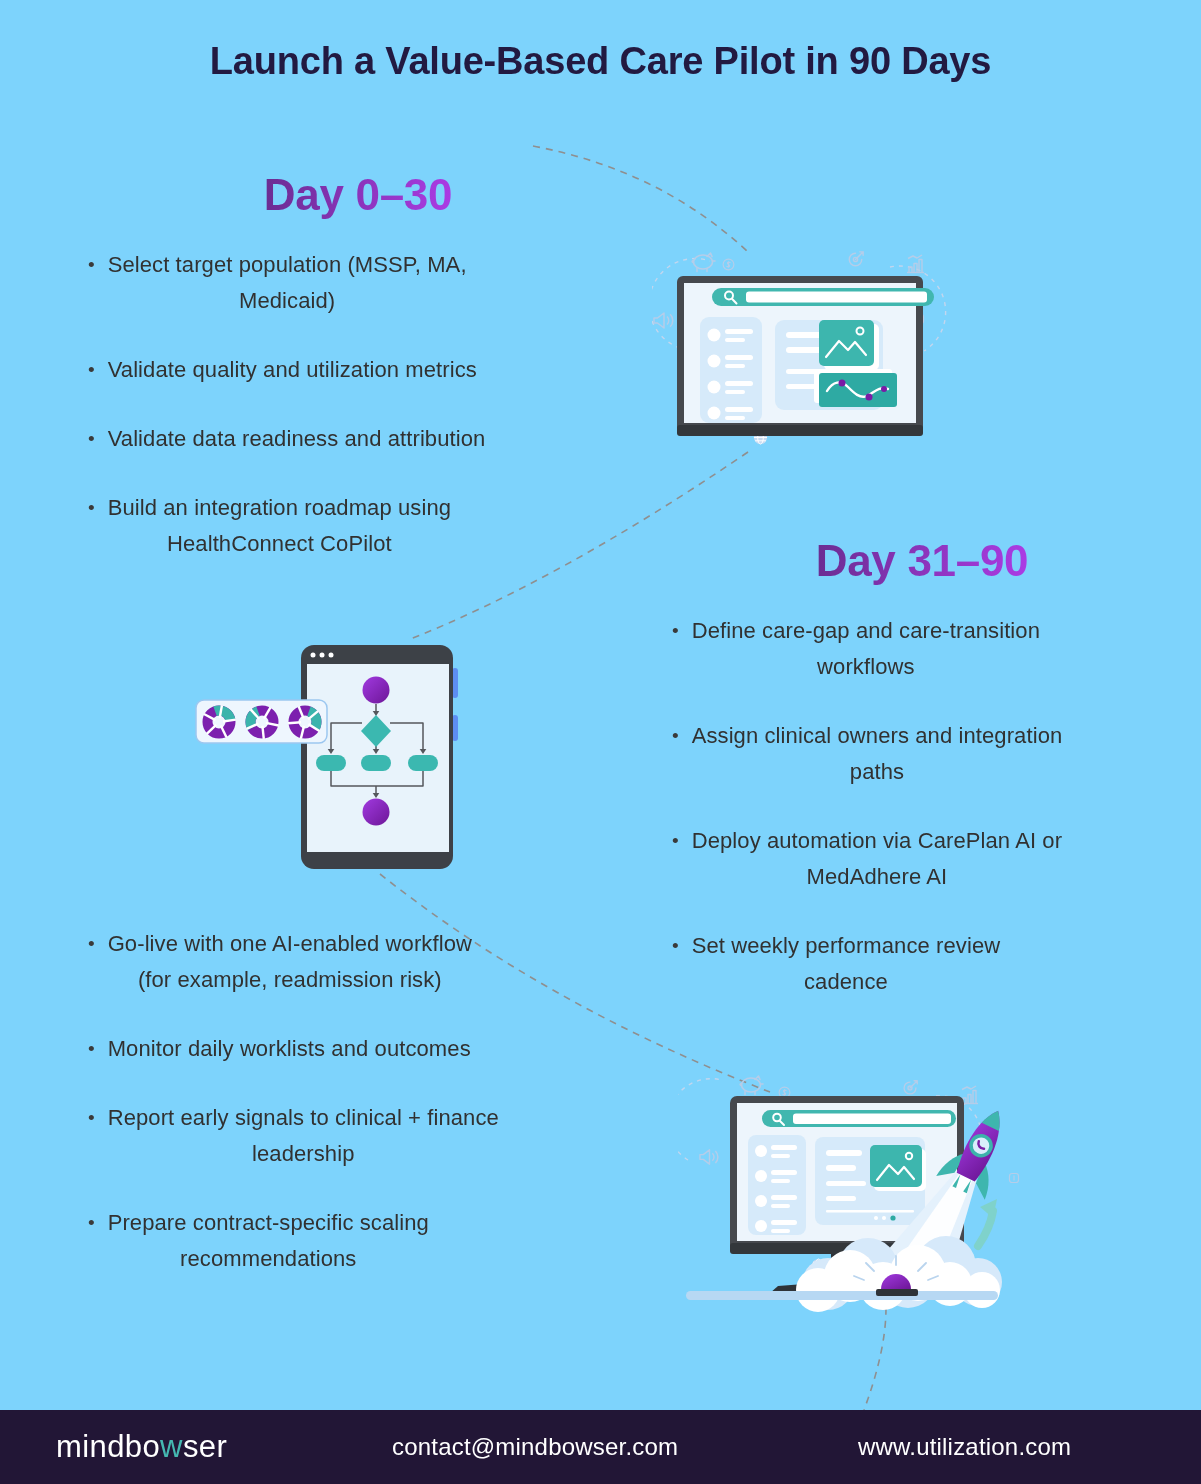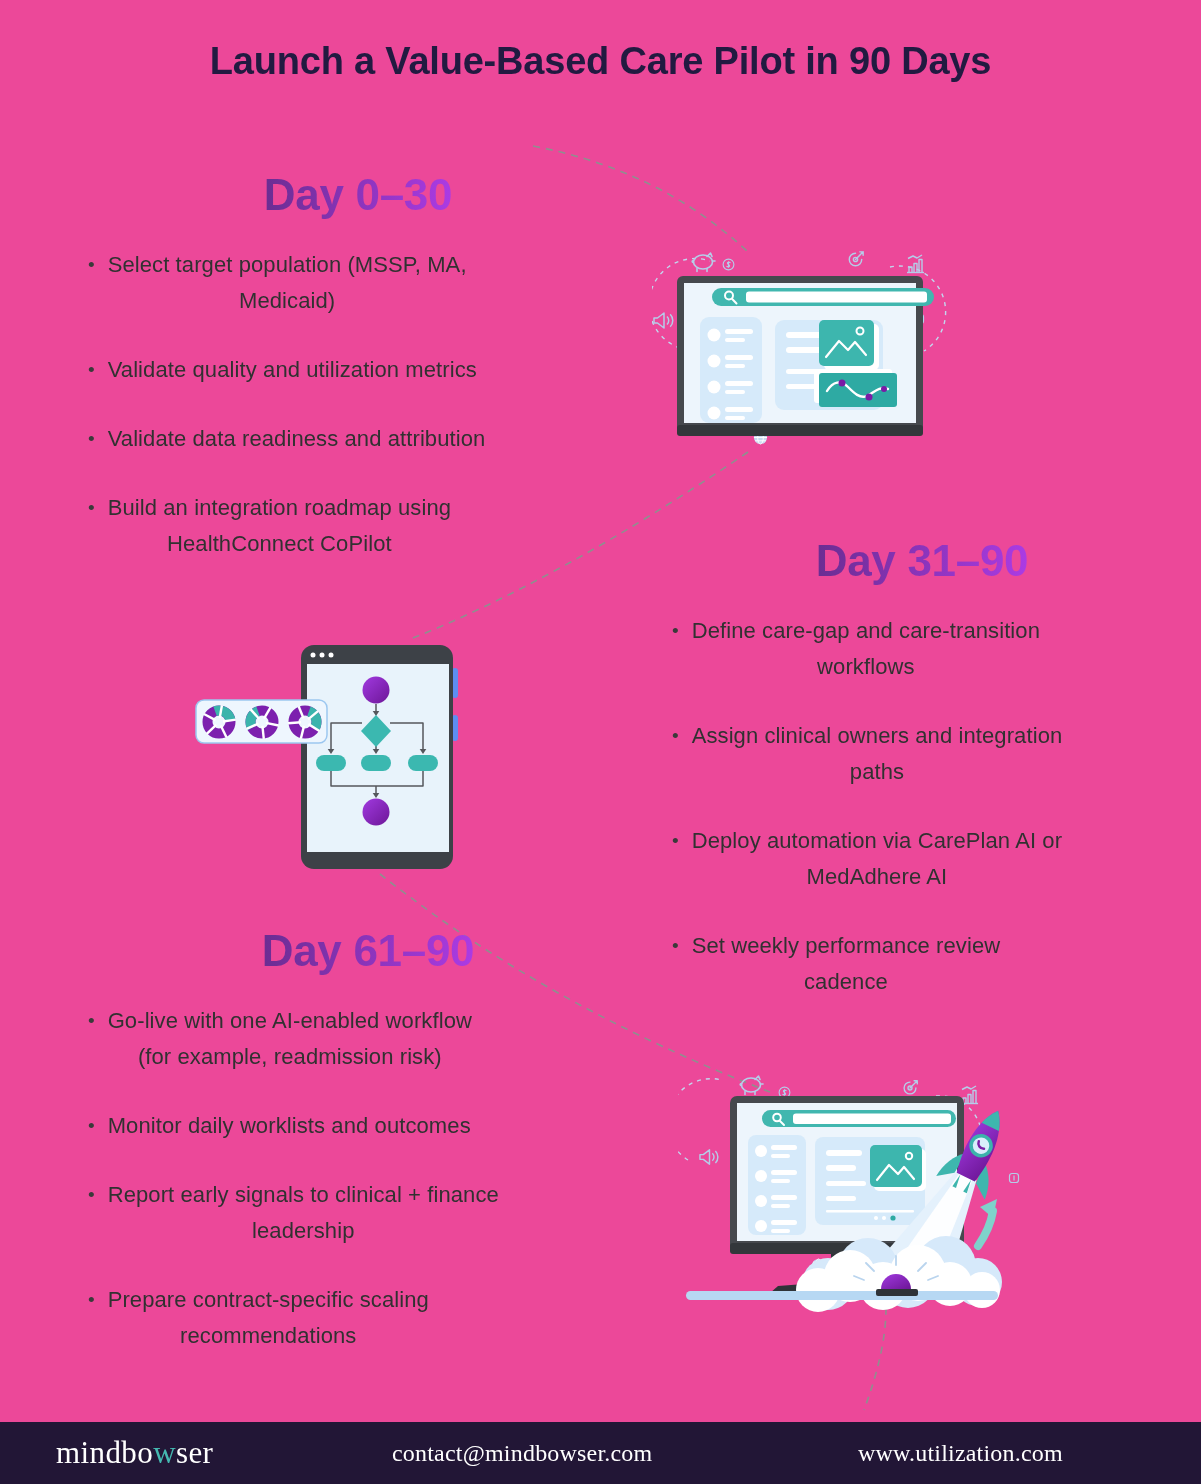--- a/index.html
+++ b/index.html
@@ -1,17 +1,17 @@
 <!DOCTYPE html>
 <html><head>
 <meta charset="utf-8">
 <style>
   html,body { margin:0; padding:0; background:#ffffff; }
   .page {
-    position:relative; width:1201px; height:1484px; background:#ec4899;
+    position:relative; width:1201px; height:1484px; background:#7dd3fc;
     font-family:"Liberation Sans", sans-serif; overflow:hidden;
   }
   .page-title {
     position:absolute; top:40px; left:0; width:100%; text-align:center;
     font-size:38px; font-weight:700; color:#221a41; letter-spacing:-0.2px; margin:0;
   }
   .connectors { position:absolute; left:0; top:0; pointer-events:none; }
   .dash-path { fill:none; stroke:#8f8f8f; stroke-width:1.6; stroke-dasharray:7 6; }
 
   .section { position:absolute;text-align:center; }
@@ -34,21 +34,21 @@
   .bullets li { display:flex; gap:13px; font-size:22px; line-height:36px; color:#313131; margin-bottom:33px; }
   .bullets .marker { flex:0 0 auto; font-size:19px; color:#3a3a3a; }
   .bullets .btext { white-space:pre-line; letter-spacing:0.1px; }
 
   .illus { position:absolute; }
   #illus-monitor-1 { left:652px; top:243px; }
   #illus-tablet { left:183px; top:628px; }
   #illus-monitor-2 { left:678px; top:1068px; }
 
   .footer {
-    position:absolute; left:0; bottom:0; width:100%; height:62px; background:#221636;font-family:Liberation Serif, serif;
+    position:absolute; left:0; bottom:0; width:100%; height:74px; background:#221636;
   }
   .footer .logo {
     position:absolute; left:56px; top:50%; transform:translateY(-50%);
     font-size:31px; font-weight:500; color:#ffffff; letter-spacing:0.4px;
   }
   .footer .logo .accent { color:#45b8b1; }
   .footer .footer-email {
     position:absolute; left:392px; top:50%; transform:translateY(-50%);
     font-size:24px; color:#ffffff; letter-spacing:0.2px;
   }
@@ -170,21 +170,20 @@
         </li>
       <li>
           <span class="marker">•</span>
           <span class="btext">Set weekly performance review
 cadence</span>
         </li>
     </ul>
   </section>
 
   <section class="section" id="sec-61-90">
-    <h2 class="phase-heading">Day 61–90</h2>
     <ul class="bullets">
       <li>
           <span class="marker">•</span>
           <span class="btext">Go-live with one AI-enabled workflow
 (for example, readmission risk)</span>
         </li>
       <li>
           <span class="marker">•</span>
           <span class="btext">Monitor daily worklists and outcomes</span>
         </li>

